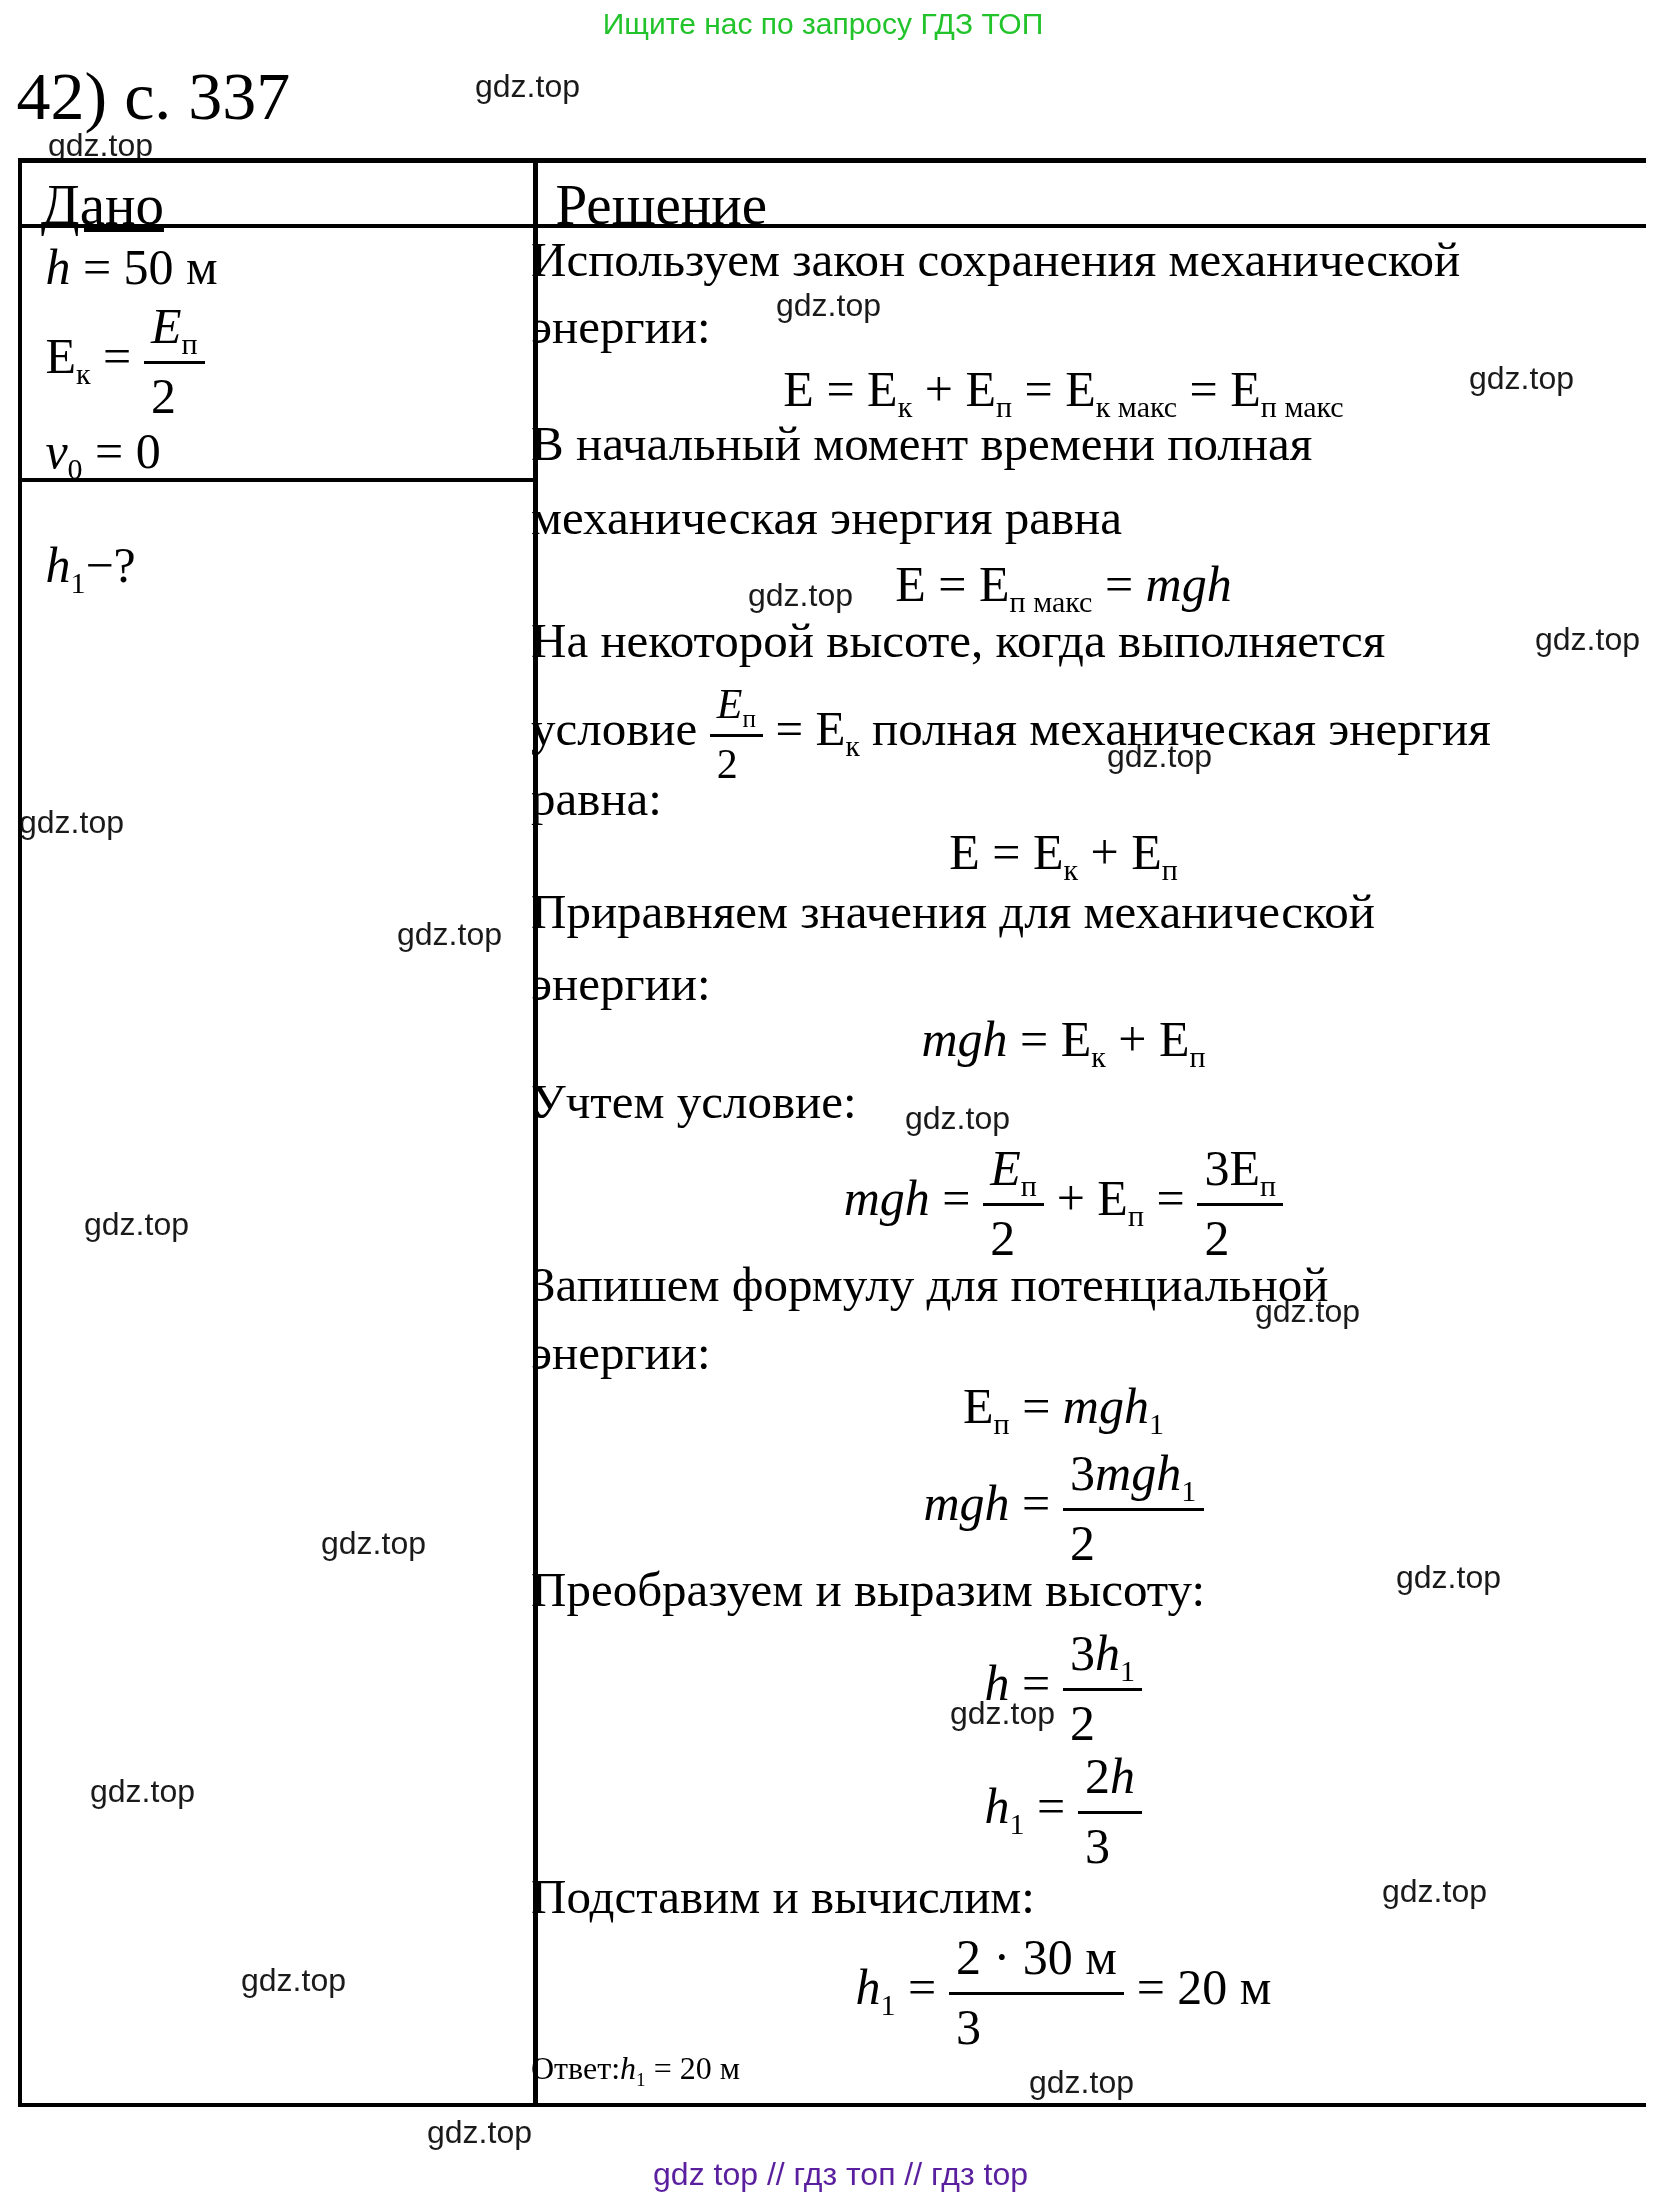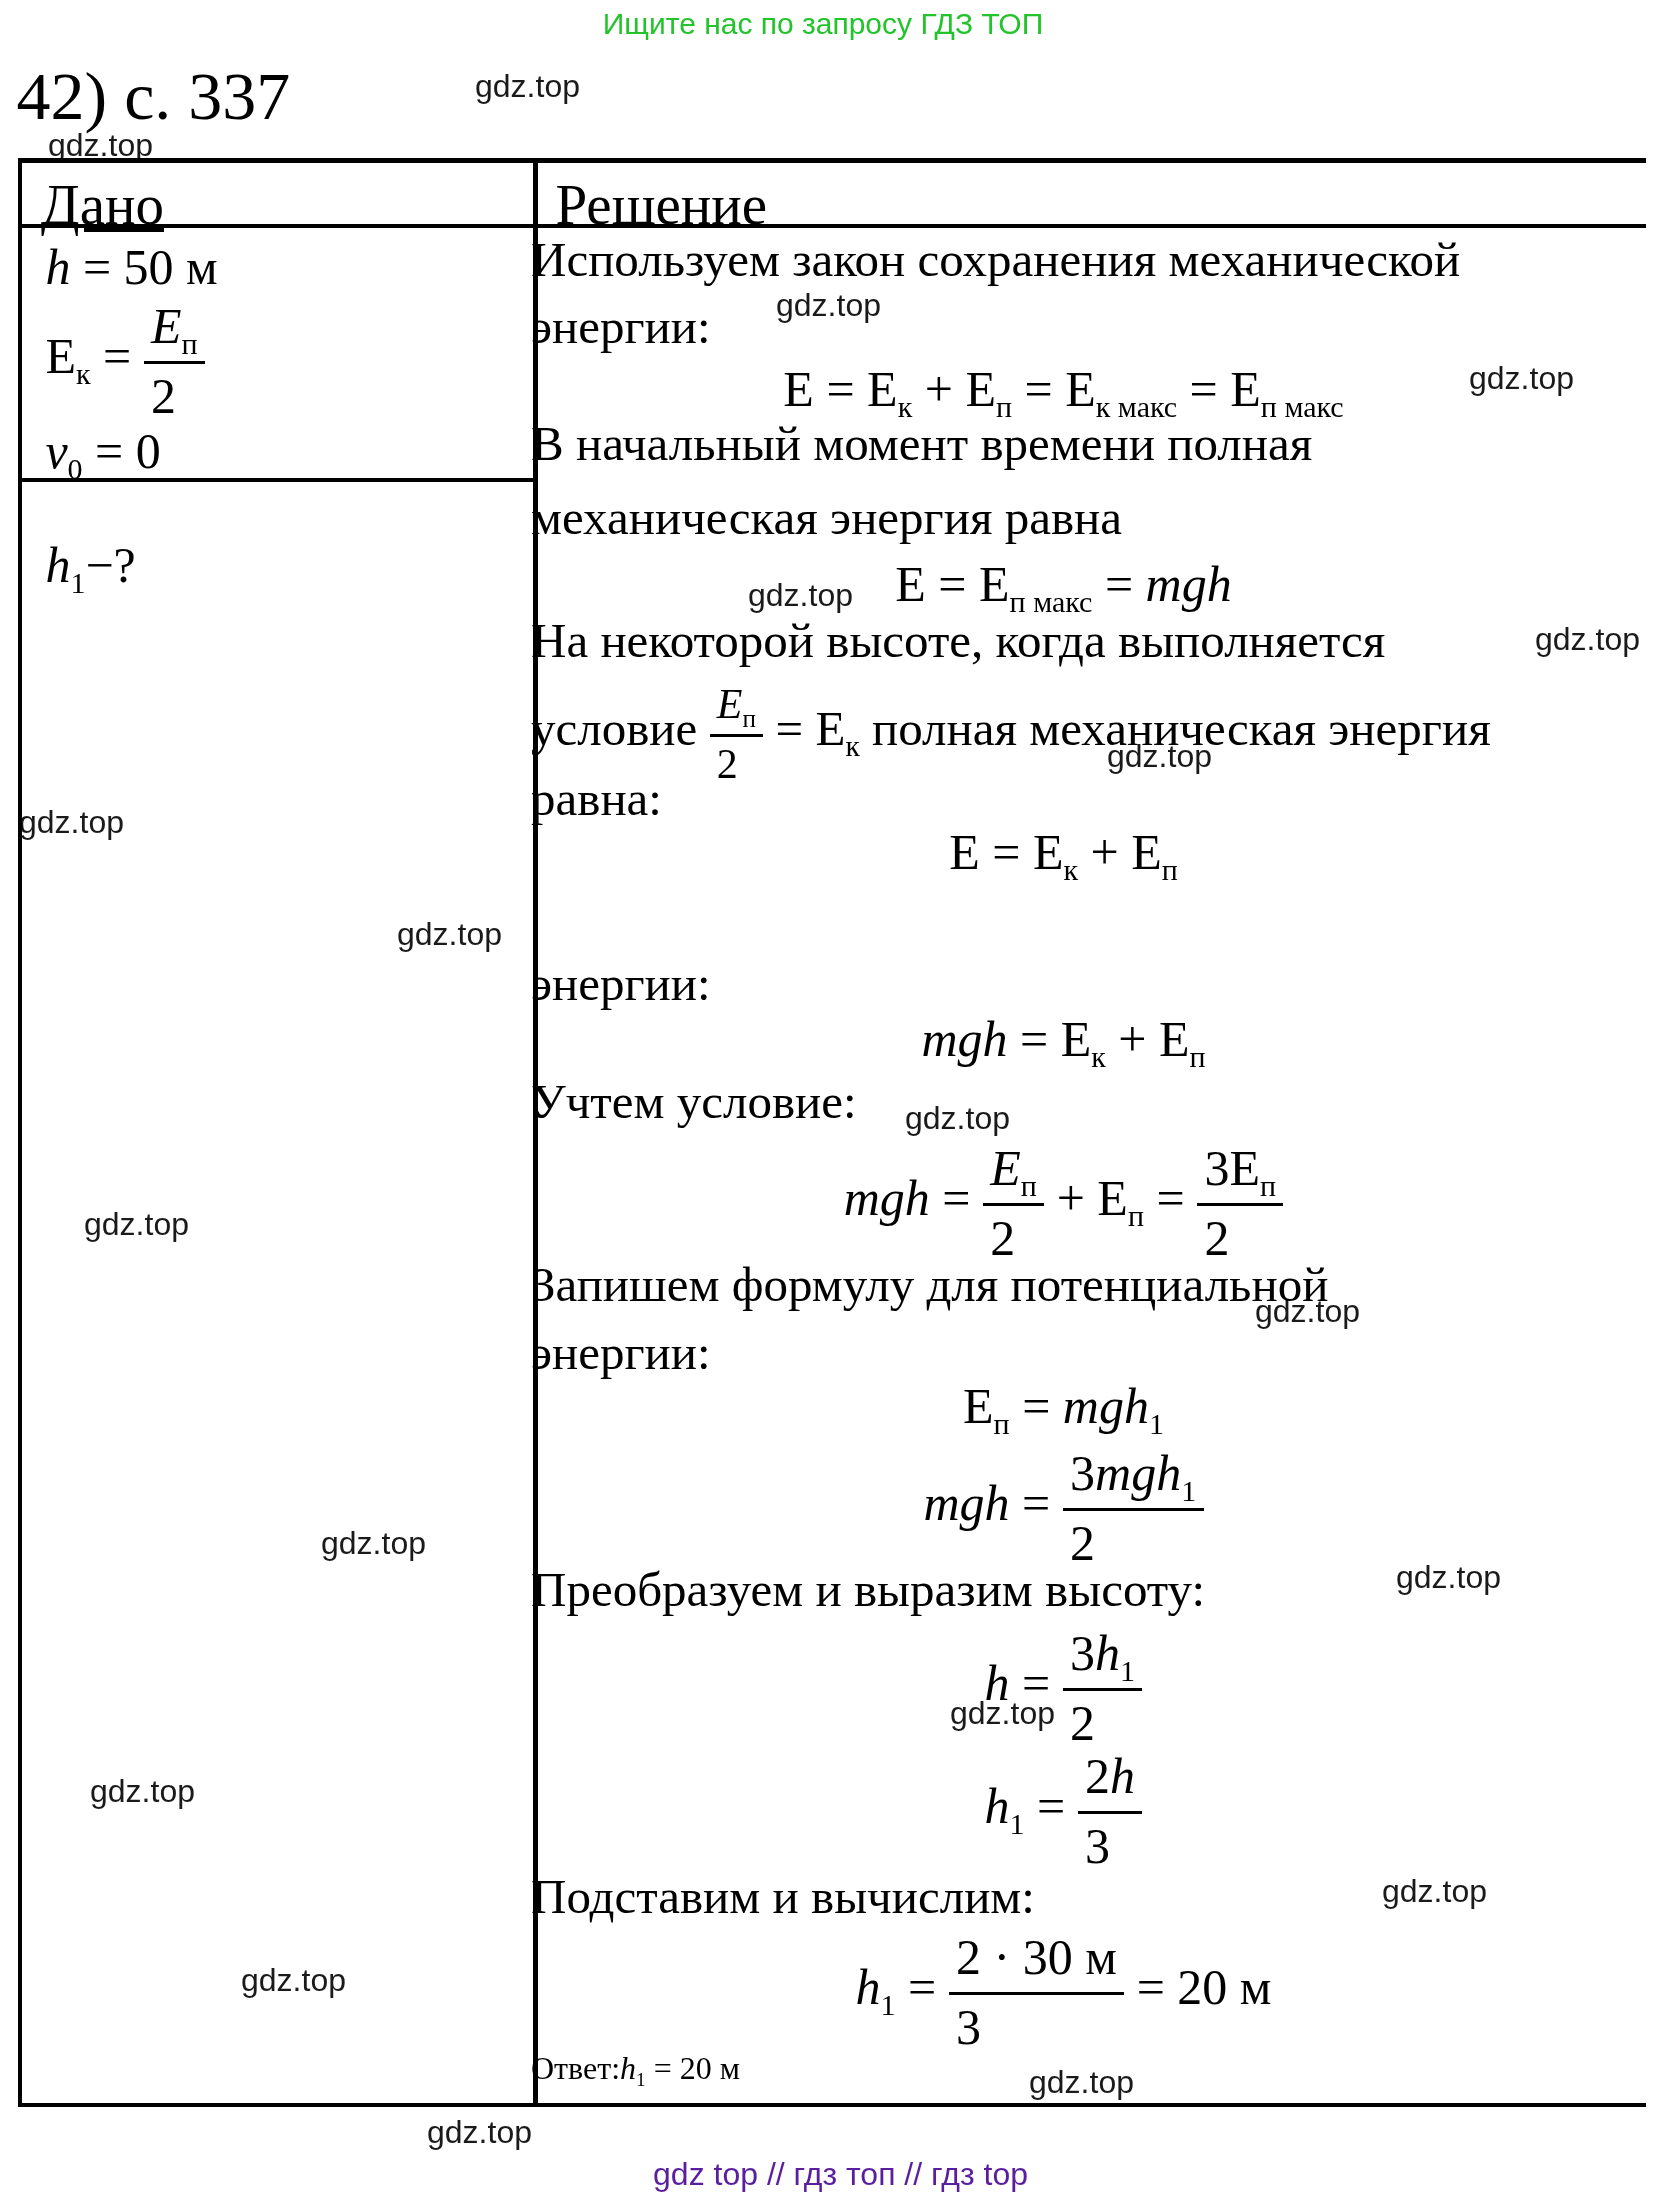--- a/index.html
+++ b/index.html
@@ -128,20 +128,21 @@
   <div class="s-text" style="top:770px;">равна:</div>
 
   <div class="s-form" style="top:823px;">
     <span>E</span>
     <span>=</span>
     <span>E</span><sub>к</sub>
     <span>+</span>
     <span>E</span><sub>п</sub>
   </div>
 
+  <div class="s-text" style="top:883px;">Приравняем значения для механической</div>
   <div class="s-text" style="top:955px;">энергии:</div>
 
   <div class="s-form" style="top:1010px;">
     <i>mgh</i>
     <span>=</span>
     <span>E</span><sub>к</sub>
     <span>+</span>
     <span>E</span><sub>п</sub>
   </div>
 

